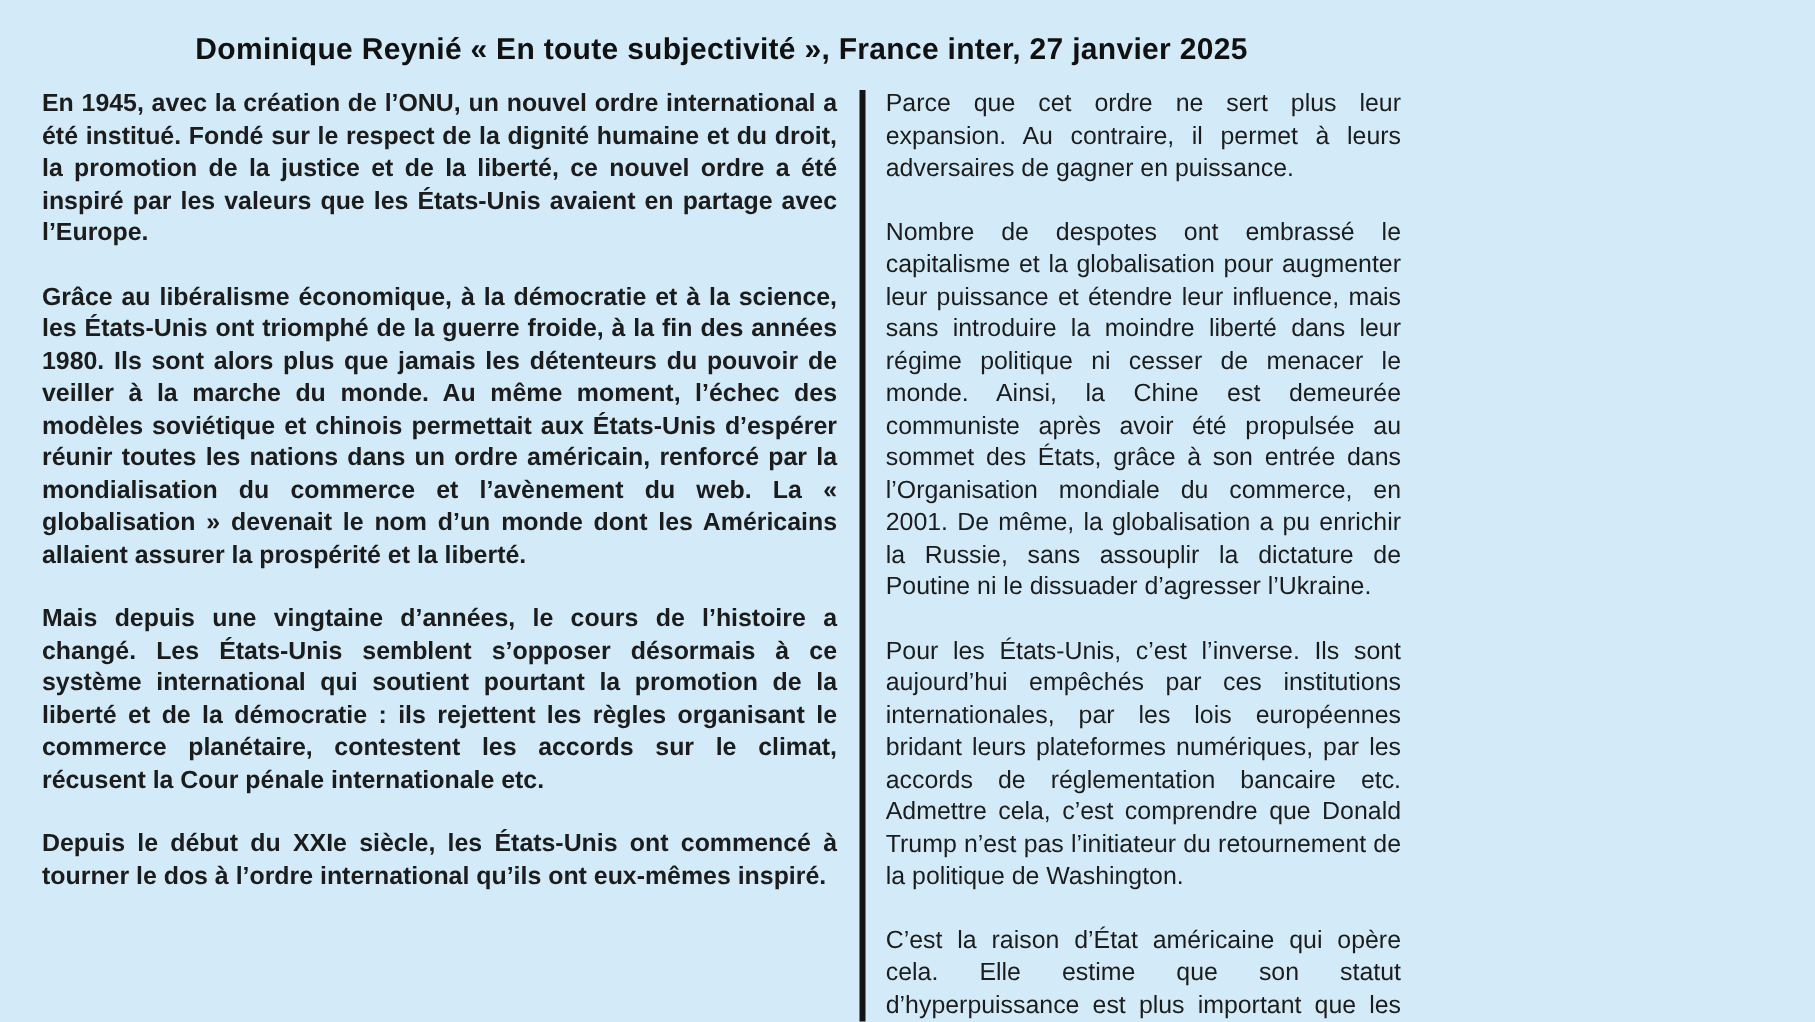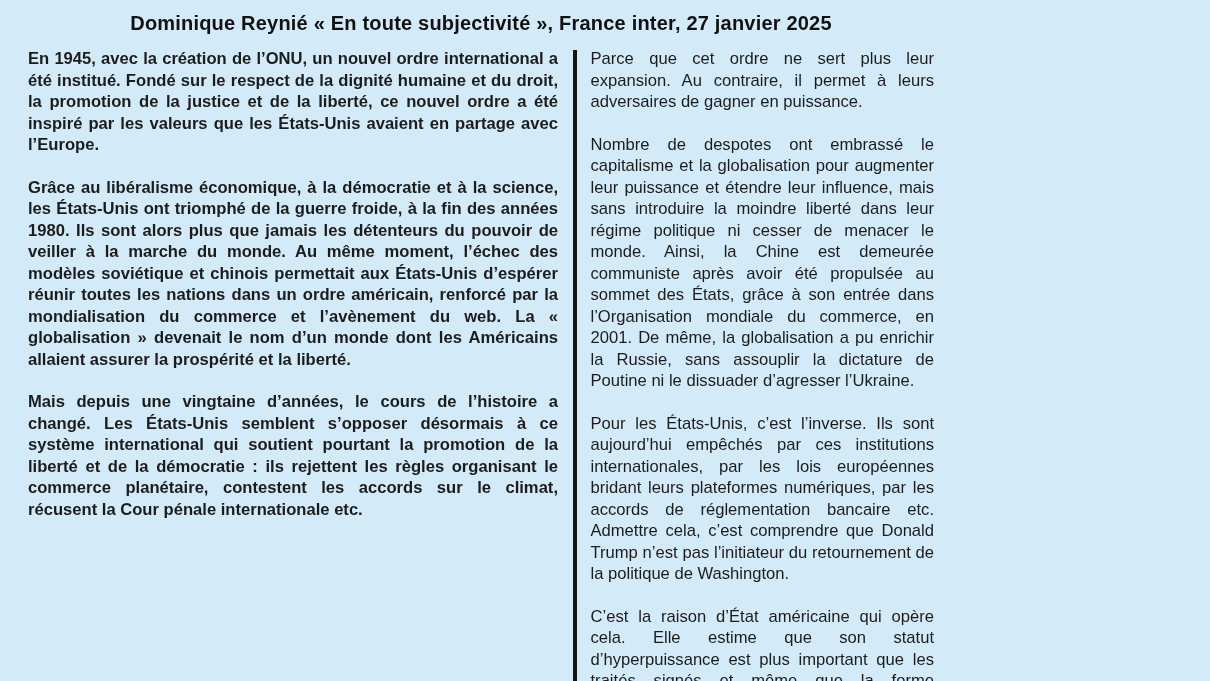--- a/index.html
+++ b/index.html
@@ -12,21 +12,21 @@
     overflow: hidden;
     background: #d3ebf8;
     font-family: "Liberation Sans", "DejaVu Sans", sans-serif;
     color: #1c1c1c;
     box-sizing: border-box;
   }
   .page {
     width: 962px;
     height: 681px;
     box-sizing: border-box;
-    padding: 12px 28px 10px 28px;
+    padding: 22px 28px 10px 28px;
     display: flex;
     flex-direction: column;
   }
   .title {
     margin: 0 0 13px 0;
     text-align: center;
     font-size: 20px;
     font-weight: bold;
     color: #111111;
     letter-spacing: 0.2px;
@@ -75,20 +75,21 @@
 <div class="page">
 
   <h1 class="title">Dominique Reynié « En toute subjectivité », France inter, 27 janvier 2025</h1>
 
   <div class="columns">
 
     <div class="col left">
       <p>En 1945, avec la création de l’ONU, un nouvel ordre international a été institué. Fondé sur le respect de la dignité humaine et du droit, la promotion de la justice et de la liberté, ce nouvel ordre a été inspiré par les valeurs que les États-Unis avaient en partage avec l’Europe.</p>
       <p>Grâce au libéralisme économique, à la démocratie et à la science, les États-Unis ont triomphé de la guerre froide, à la fin des années 1980. Ils sont alors plus que jamais les détenteurs du pouvoir de veiller à la marche du monde. Au même moment, l’échec des modèles soviétique et chinois permettait aux États-Unis d’espérer réunir toutes les nations dans un ordre américain, renforcé par la mondialisation du commerce et l’avènement du web. La « globalisation » devenait le nom d’un monde dont les Américains allaient assurer la prospérité et la liberté.</p>
       <p>Mais depuis une vingtaine d’années, le cours de l’histoire a changé. Les États-Unis semblent s’opposer désormais à ce système international qui soutient pourtant la promotion de la liberté et de la démocratie : ils rejettent les règles organisant le commerce planétaire, contestent les accords sur le climat, récusent la Cour pénale internationale etc.</p>
+      <p>Depuis le début du XXIe siècle, les États-Unis ont commencé à tourner le dos à l’ordre international qu’ils ont eux-mêmes inspiré.</p>
     </div>
 
     <div class="divider"></div>
 
     <div class="col right">
       <p>Parce que cet ordre ne sert plus leur expansion. Au contraire, il permet à leurs adversaires de gagner en puissance.</p>
       <p>Nombre de despotes ont embrassé le capitalisme et la globalisation pour augmenter leur puissance et étendre leur influence, mais sans introduire la moindre liberté dans leur régime politique ni cesser de menacer le monde. Ainsi, la Chine est demeurée communiste après avoir été propulsée au sommet des États, grâce à son entrée dans l’Organisation mondiale du commerce, en 2001. De même, la globalisation a pu enrichir la Russie, sans assouplir la dictature de Poutine ni le dissuader d’agresser l’Ukraine.</p>
       <p>Pour les États-Unis, c’est l’inverse. Ils sont aujourd’hui empêchés par ces institutions internationales, par les lois européennes bridant leurs plateformes numériques, par les accords de réglementation bancaire etc. Admettre cela, c’est comprendre que Donald Trump n’est pas l’initiateur du retournement de la politique de Washington.</p>
       <p>C’est la raison d’État américaine qui opère cela. Elle estime que son statut d’hyperpuissance est plus important que les traités signés et même que la forme démocratique des États-Unis. Nécessairement, comme tous les États, les États-Unis sont les défenseurs de la liberté à condition qu’elle ne contredise pas leurs propres intérêts d’État. Et, pour la première fois dans l’histoire des États-Unis, leurs intérêts ne convergent plus nécessairement avec le déploiement de la liberté.</p>
     </div>

